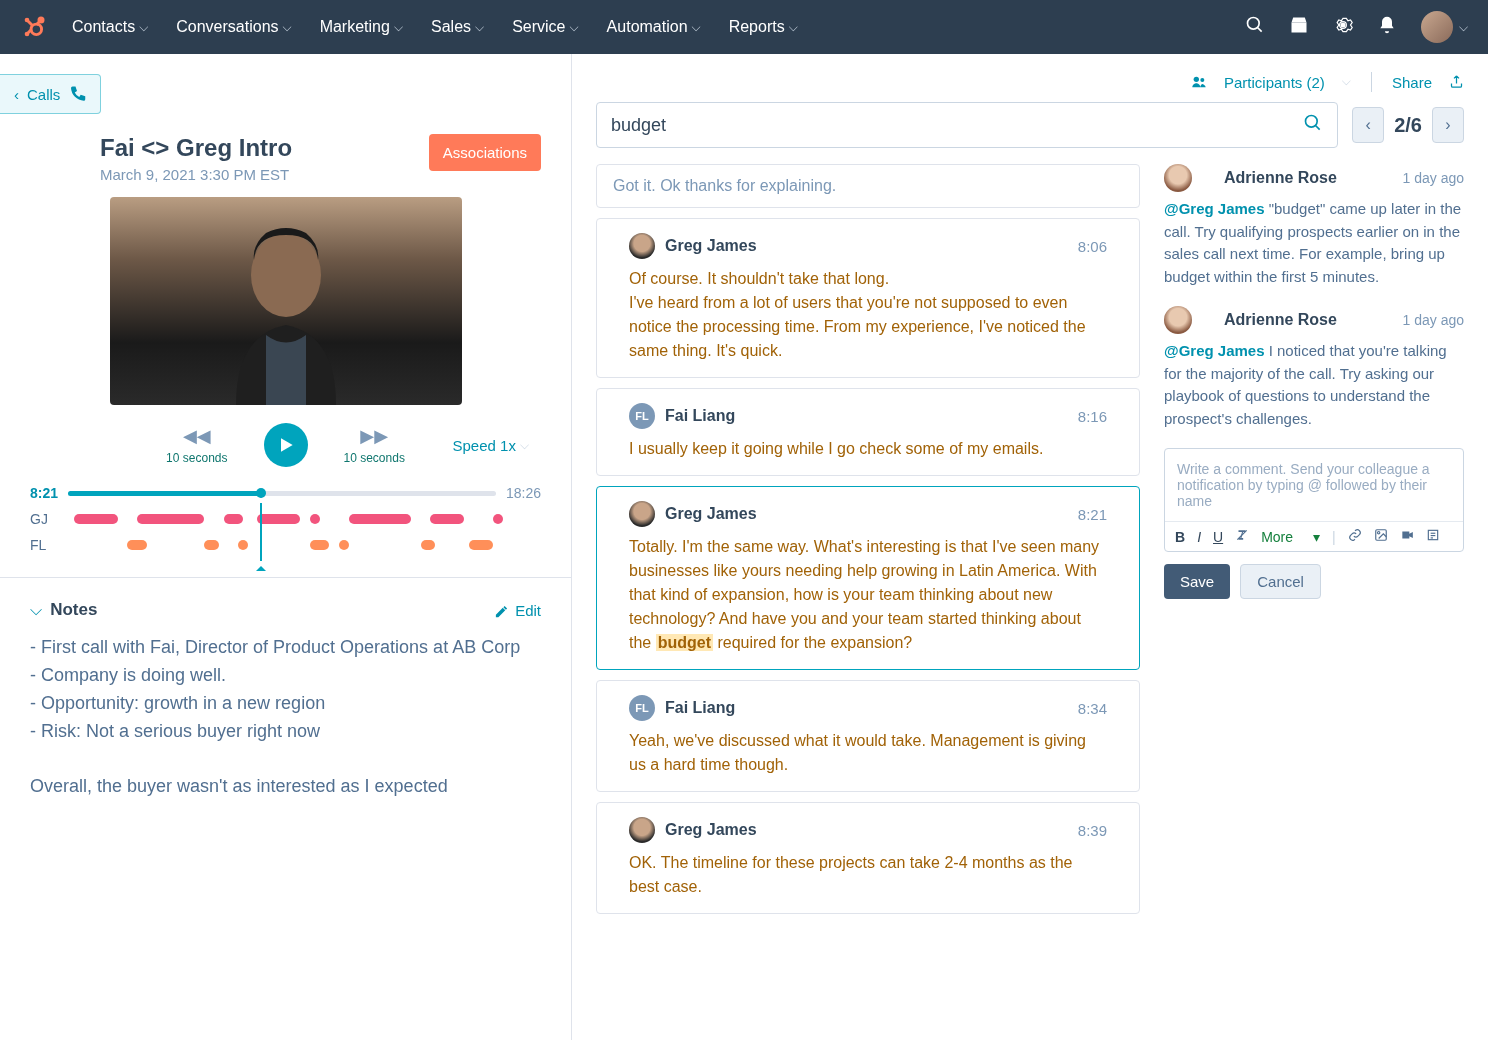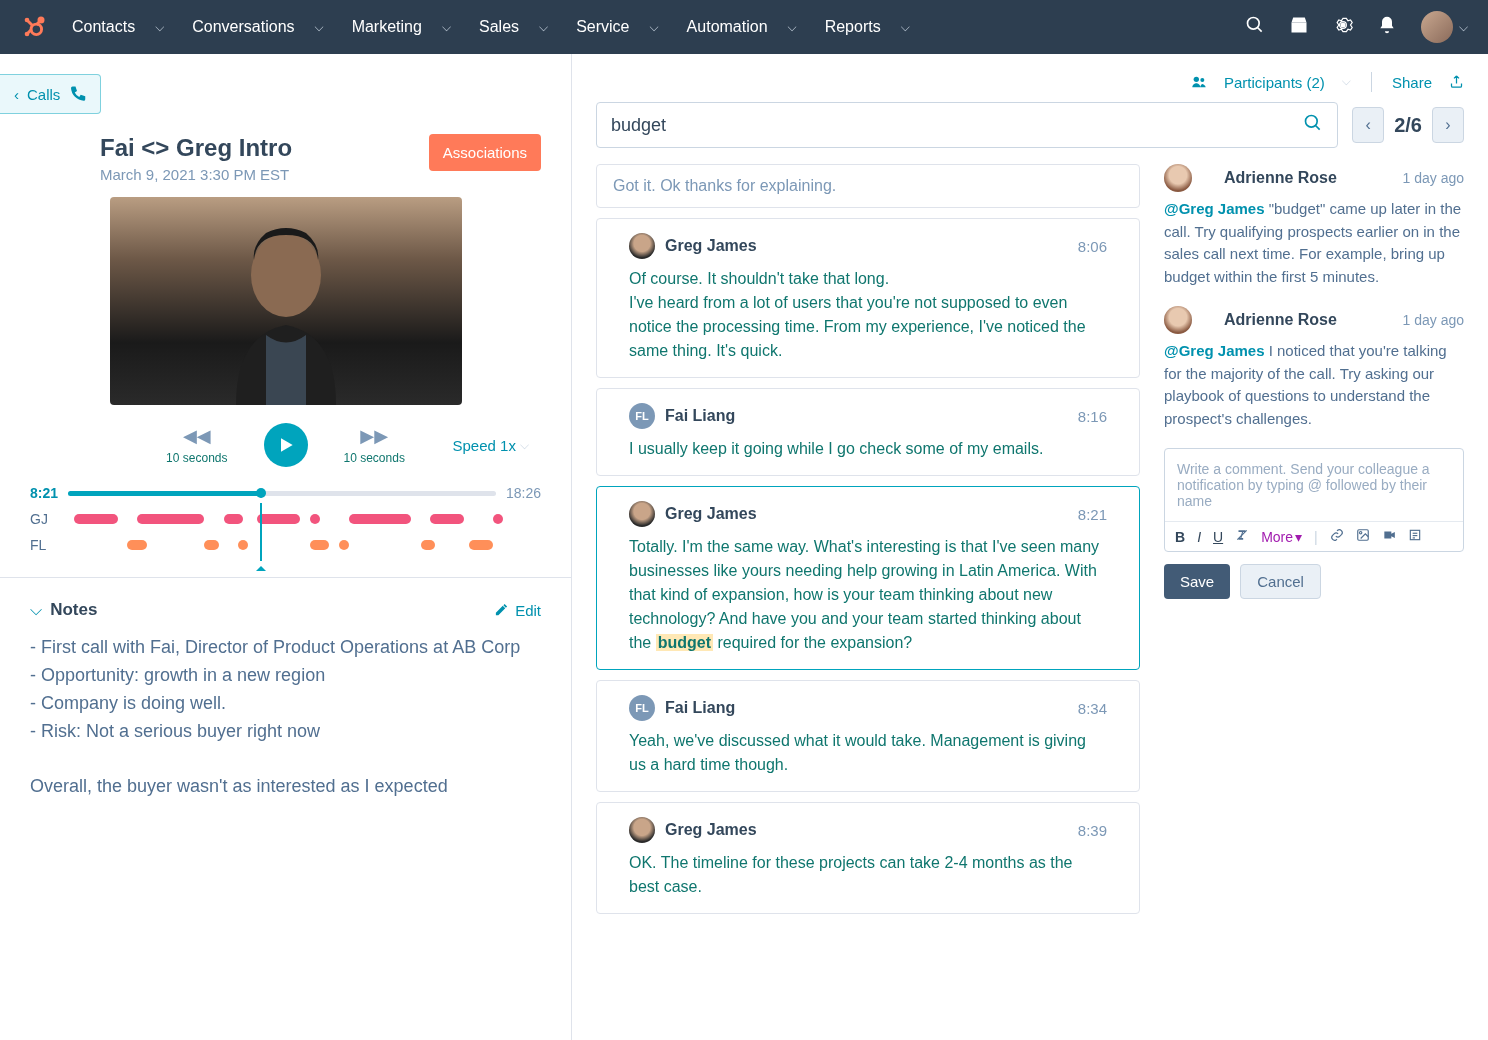--- a/index.html
+++ b/index.html
@@ -1,20 +1,20 @@
 <!DOCTYPE html>
 <html><head>
 <meta charset="utf-8">
 <style>
 * { box-sizing: border-box; margin: 0; padding: 0; }
 body { font-family: -apple-system, BlinkMacSystemFont, "Segoe UI", Helvetica, Arial, sans-serif; color: #33475b; background: #fff; }
 .topnav { background: #2d3e50; height: 54px; display: flex; align-items: center; padding: 0 20px; }
 .logo { width: 28px; height: 28px; margin-right: 24px; }
 .nav-items { display: flex; gap: 28px; flex: 1; }
-.nav-item { color: #fff; font-size: 16px; cursor: pointer; display: flex; align-items: center; gap: 20px; }
+.nav-item { color: #fff; font-size: 16px; cursor: pointer; display: flex; align-items: center; gap: 4px; }
 .nav-right { display: flex; align-items: center; gap: 24px; }
 .nav-icon { color: #fff; cursor: pointer; }
 .avatar-wrap { display: flex; align-items: center; gap: 6px; cursor: pointer; }
 .avatar { width: 32px; height: 32px; border-radius: 50%; background: linear-gradient(135deg,#c9a890,#8a6a5a); }
 .chev { font-size: 12px; color: #cbd6e2; }
 
 .main { display: flex; height: calc(1040px - 54px); }
 .left-col { width: 572px; border-right: 1px solid #dfe3eb; display: flex; flex-direction: column; }
 .right-col { flex: 1; display: flex; flex-direction: column; }
 
@@ -54,21 +54,21 @@
 .playhead { position:absolute; top:-8px; bottom:-8px; left:45%; width:2px; background:#00a4bd; }
 .playhead::before, .playhead::after { content:''; position:absolute; left:-4px; border:5px solid transparent; }
 .playhead::before { top:-10px; border-top-color:#00a4bd; }
 .playhead::after { bottom:-10px; border-bottom-color:#00a4bd; }
 .speaker-block { position:relative; margin-top:6px; }
 
 .notes-sec { border-top: 1px solid #dfe3eb; padding: 22px 30px; }
 .notes-hdr { display: flex; align-items: center; margin-bottom: 14px; }
 .notes-hdr .chev-d { color: #0091ae; margin-right: 8px; cursor:pointer; }
 .notes-hdr h3 { font-size: 17px; font-weight: 600; }
-.edit-link { margin-left: auto; color: #0091ae; font-size: 15px; cursor: pointer; display: flex; align-items: flex-start; gap: 6px; }
+.edit-link { margin-left: auto; color: #0091ae; font-size: 15px; cursor: pointer; display: flex; align-items: flex-end; gap: 6px; }
 .notes-body { font-size: 18px; color: #516f90; line-height: 1.55; }
 
 
 .right-hdr { display: flex; justify-content: flex-end; align-items: center; gap: 20px; padding: 18px 24px 10px 24px; }
 .participants, .share { color: #0091ae; font-size: 15px; cursor: pointer; display: flex; gap: 17px; }
 .vline { width:1px; height:20px; background:#cbd6e2; }
 
 .search-row { display: flex; align-items: center; padding: 0 24px 16px 24px; gap: 14px; }
 .search-box { flex: 1; border: 1px solid #cbd6e2; border-radius: 4px; height: 46px; display: flex; align-items: center; padding: 0 14px; font-size: 18px; color: #33475b; }
 .search-box input { flex:1; border:none; outline:none; font-size:18px; background:transparent; color:#33475b; }
@@ -82,38 +82,38 @@
 .msg { border: 1px solid #dfe3eb; border-radius: 4px; padding: 14px 32px; margin-bottom: 10px; background:#fff; }
 .msg.prev { color: #7c98b6; font-size: 16px; padding: 12px 16px; }
 .msg.hl { border: 1.5px solid #00a4bd; }
 .msg-hdr { display: flex; align-items: center; margin-bottom: 8px; }
 .msg-av { width: 26px; height: 26px; border-radius: 50%; margin-right: 10px; background:#516f90; display:flex; align-items:center; justify-content:center; font-size:11px; color:#fff; font-weight:600; }
 .msg-av.photo1 { background: radial-gradient(circle at 50% 40%, #c9a589 40%, #2a2a2a 70%); }
 .msg-av.fl { background:#7c98b6; }
 .msg-av.ar { background: radial-gradient(circle at 50% 40%, #e8c9b0 40%, #8a5a42 70%); }
 .msg-name { font-weight: 600; font-size: 16px; }
 .msg-time { margin-left: auto; font-size: 15px; color: #7c98b6; }
-.msg-body { font-size: 16px; color: #0f766e; line-height: 1.5; }
+.msg-body { font-size: 16px; color: #a16207; line-height: 1.5; }
 .hlword { background: #ffe8b5; font-weight: 700; padding: 0 2px; }
 
 .comments { width: 300px; }
 .cmt { margin-bottom: 18px; }
 .cmt-hdr { display: flex; align-items: center; margin-bottom: 6px; }
 .cmt-hdr .msg-av { width:28px; height:28px; }
 .cmt-name { font-weight: 600; font-size: 16px; margin-left:22px; }
 .cmt-time { margin-left: auto; font-size: 14px; color: #7c98b6; }
 .cmt-body { font-size: 15px; color: #516f90; line-height: 1.5; }
 .mention { color: #0091ae; font-weight: 600; }
 .editor { border: 1px solid #cbd6e2; border-radius: 4px; margin-top: 8px; }
 .editor-ta { padding: 12px; font-size: 14px; color: #99acc2; min-height: 70px; }
 .editor-tb { border-top: 1px solid #e5eaf0; padding: 6px 10px; display: flex; align-items: center; gap: 12px; font-size: 14px; }
 .editor-tb .b { font-weight:700; cursor:pointer; }
 .editor-tb .i { font-style:italic; cursor:pointer; }
 .editor-tb .u { text-decoration:underline; cursor:pointer; }
-.editor-tb .more { color:#a21caf; cursor:pointer; display:flex; align-items:center; gap:2px; }
+.editor-tb .more { color:#15803d; cursor:pointer; display:flex; align-items:center; gap:20px; }
 .editor-tb .tb-icn { color:#516f90; cursor:pointer; }
 .cmt-actions { margin-top: 12px; display:flex; gap:10px; }
 .btn-save { background:#425b76; color:#fff; border:none; padding:8px 16px; border-radius:4px; font-size:15px; cursor:pointer; }
 .btn-cancel { background:#eaf0f6; color:#516f90; border:1px solid #cbd6e2; padding:8px 16px; border-radius:4px; font-size:15px; cursor:pointer; }
 </style>
 </head>
 <body>
 
 <div class="topnav">
   <svg class="logo" viewBox="0 0 24 24">
@@ -273,22 +273,22 @@
         <h3>Notes</h3>
         <span class="edit-link">
           <svg width="15" height="15" viewBox="0 0 24 24" fill="#0091ae">
               <path d="M3 17l11-11 4 4-11 11H3v-4zm14-14l4 4-2 2-4-4 2-2z"></path>
             </svg>
           <span>Edit</span>
         </span>
       </div>
       <div class="notes-body">
         <div>- First call with Fai, Director of Product Operations at AB Corp</div>
+        <div>- Company is doing well.</div>
         <div>- Opportunity: growth in a new region</div>
-        <div>- Company is doing well.</div>
         <div>- Risk: Not a serious buyer right now</div>
         <br>
         <div>Overall, the buyer wasn't as interested as I expected</div>
       </div>
     </div>
   </div>
 
   <div class="right-col">
     <div class="right-hdr">
       <span class="participants">

